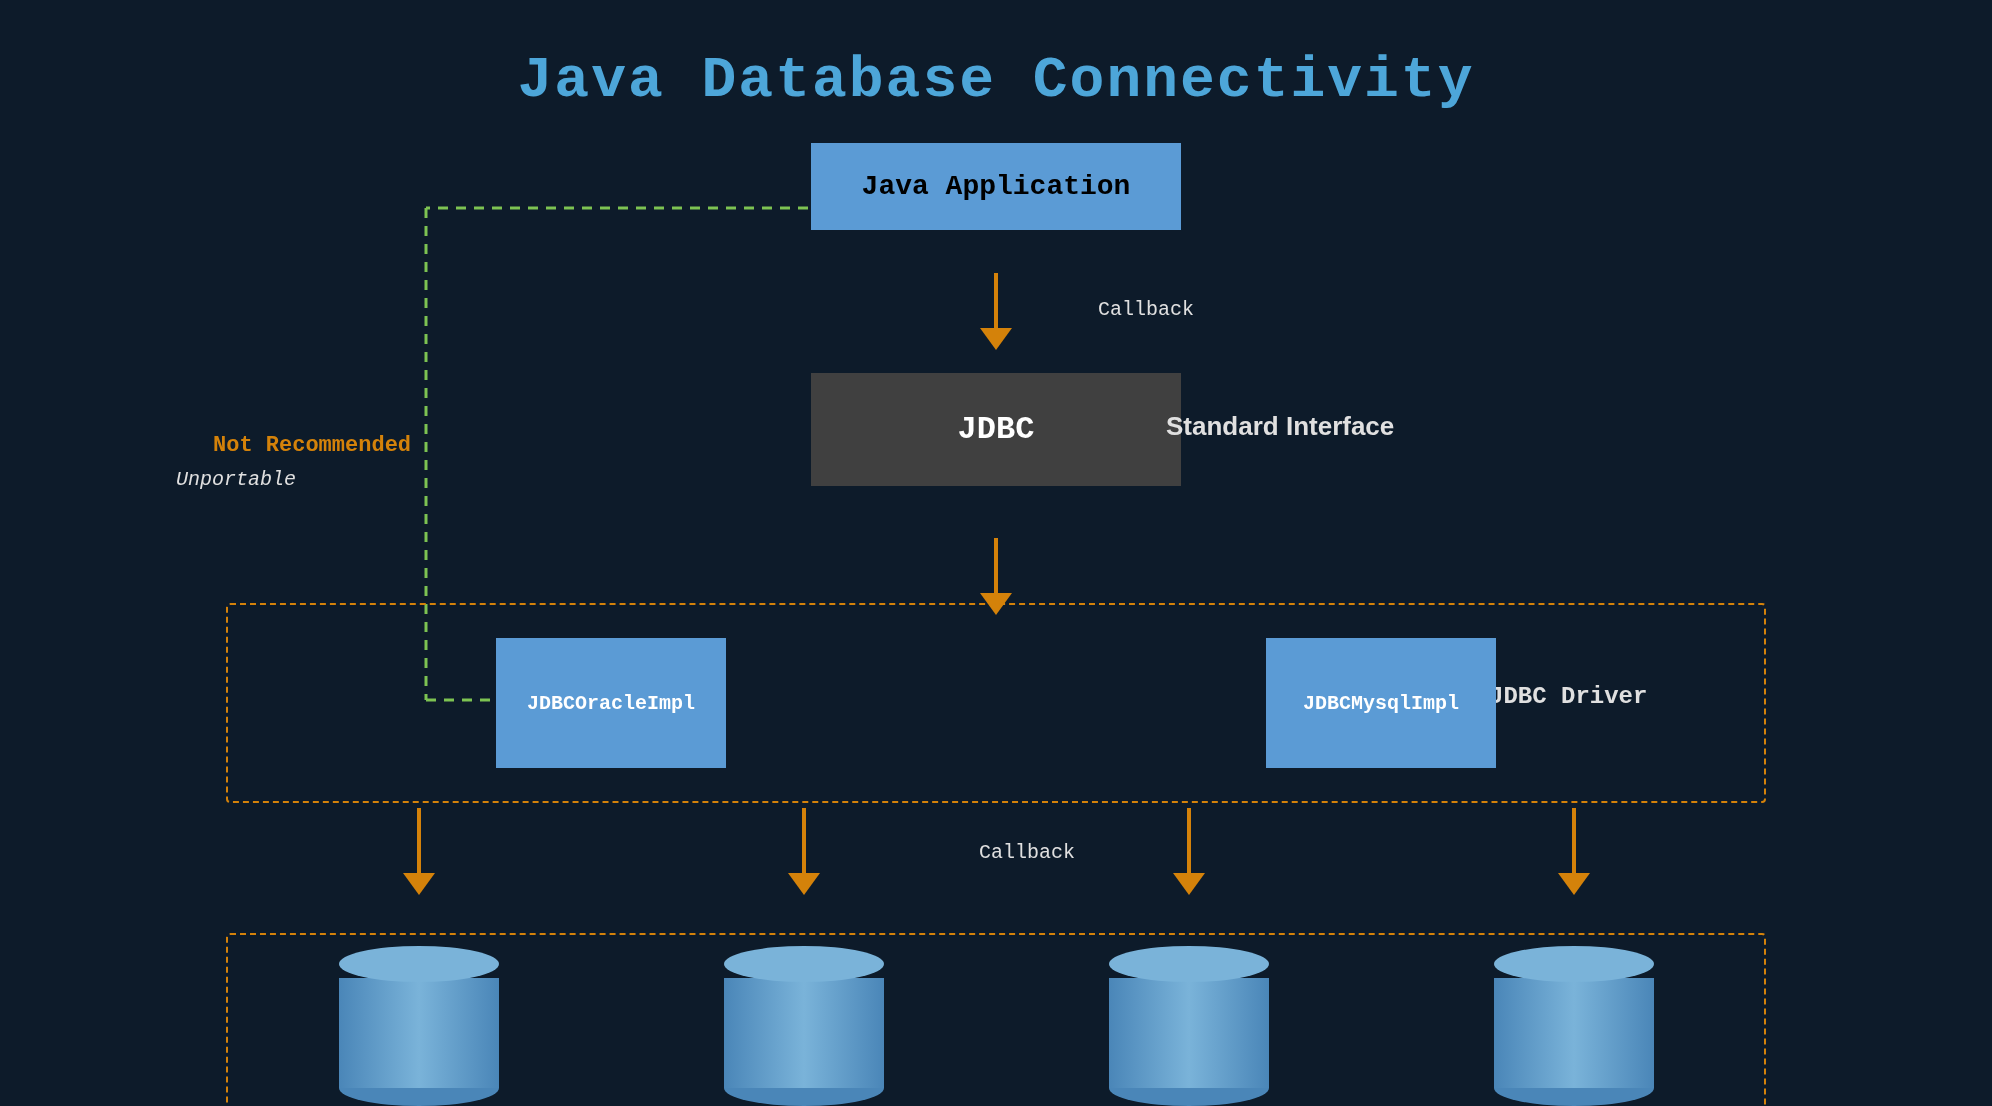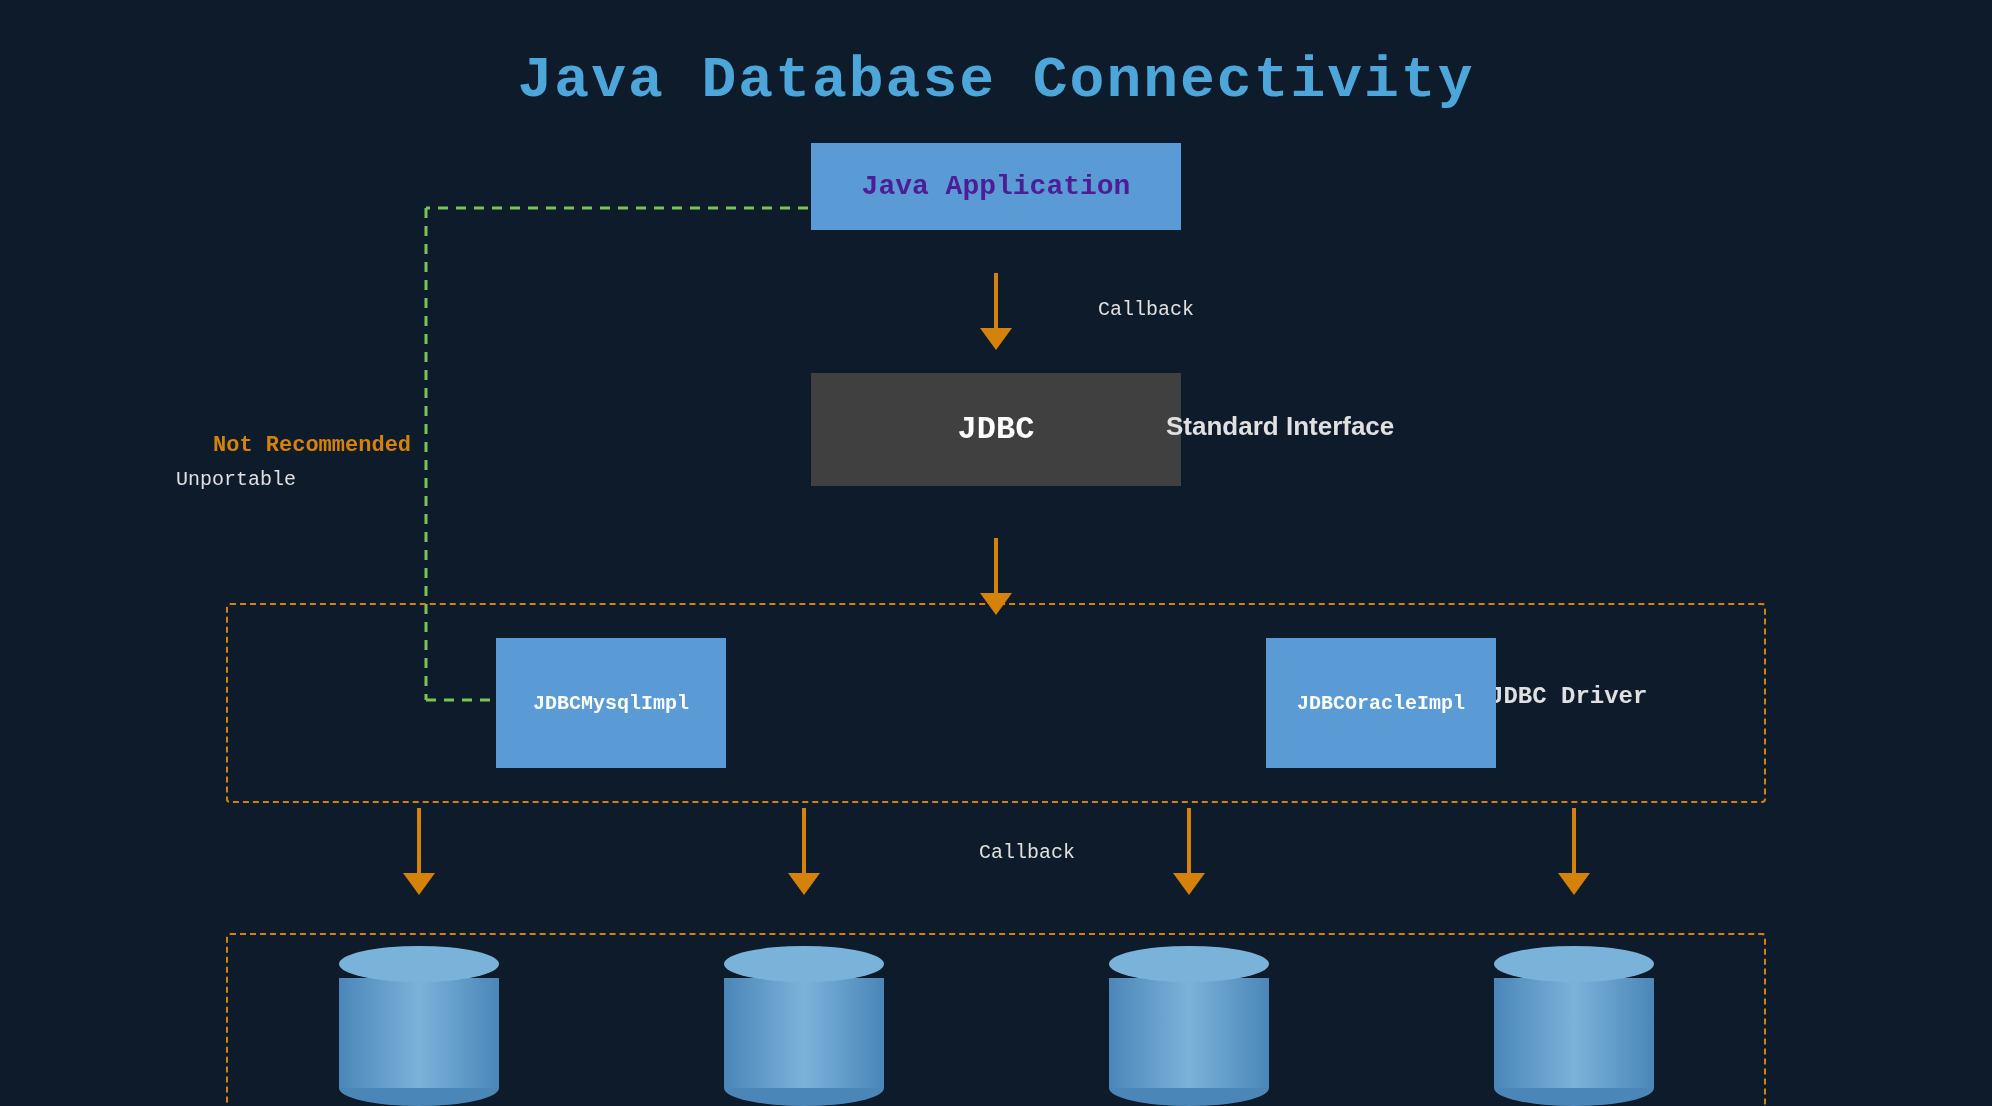--- a/index.html
+++ b/index.html
@@ -45,21 +45,21 @@
     .java-app-box {
       position: absolute;
       left: 50%;
       transform: translateX(-50%);
       top: 0;
       width: 370px;
       background-color: #5b9bd5;
       border: none;
       padding: 28px 20px;
       text-align: center;
-      color: #4c1d95;
+      color: #000000;
       font-size: 28px;
       font-weight: bold;
       font-family: 'Courier New', Courier, monospace;
     }
 
     
     .jdbc-box {
       position: absolute;
       left: 50%;
       transform: translateX(-50%);
@@ -310,21 +310,21 @@
   </style>
 </head>
 <body>
 
 <div class="diagram-container">
   <h1 class="main-title">Java Database Connectivity</h1>
 
   <div class="content-area">
 
     <span class="not-recommended-label" style="top: 290px; left: 30px; margin-left: 37px;">Not Recommended</span>
-    <span class="unportable-label" style="top: 325px; left: 30px;">Unportable</span>
+    <span class="unportable-label" style="top: 325px; left: 30px; font-style: italic;">Unportable</span>
 
     <svg style="position:absolute; top:0; left:0; width:100%; height:100%; overflow:visible; pointer-events:none;">
 
       <line x1="860" y1="65" x2="280" y2="65" stroke="#7dc352" stroke-width="3" stroke-dasharray="10,8"></line>
       <line x1="280" y1="65" x2="280" y2="557" stroke="#7dc352" stroke-width="3" stroke-dasharray="10,8"></line>
       <line x1="280" y1="557" x2="360" y2="557" stroke="#7dc352" stroke-width="3" stroke-dasharray="10,8"></line>
       <polygon points="355,549 375,557 355,565" fill="#7dc352"></polygon>
     </svg>
 
     <div class="java-app-box">
@@ -348,24 +348,24 @@
       <div class="arrow-down-line" style="height:55px;"></div>
       <div class="arrow-down-head"></div>
     </div>
 
     <div class="drivers-section"></div>
 
     <span class="jdbc-driver-label" style="top: 540px; left: 79%;">JDBC Driver</span>
 
     <div class="drivers-row">
       <div class="driver-box">
+        <span>JDBCOracleImpl</span>
+      </div>
+      <div class="driver-box">
         <span>JDBCMysqlImpl</span>
-      </div>
-      <div class="driver-box">
-        <span>JDBCOracleImpl</span>
       </div>
     </div>
 
     <div class="driver-arrows-row">
       <div class="single-arrow-down">
         <div class="single-arrow-line"></div>
         <div class="single-arrow-head"></div>
       </div>
       <div class="single-arrow-down">
         <div class="single-arrow-line"></div>

